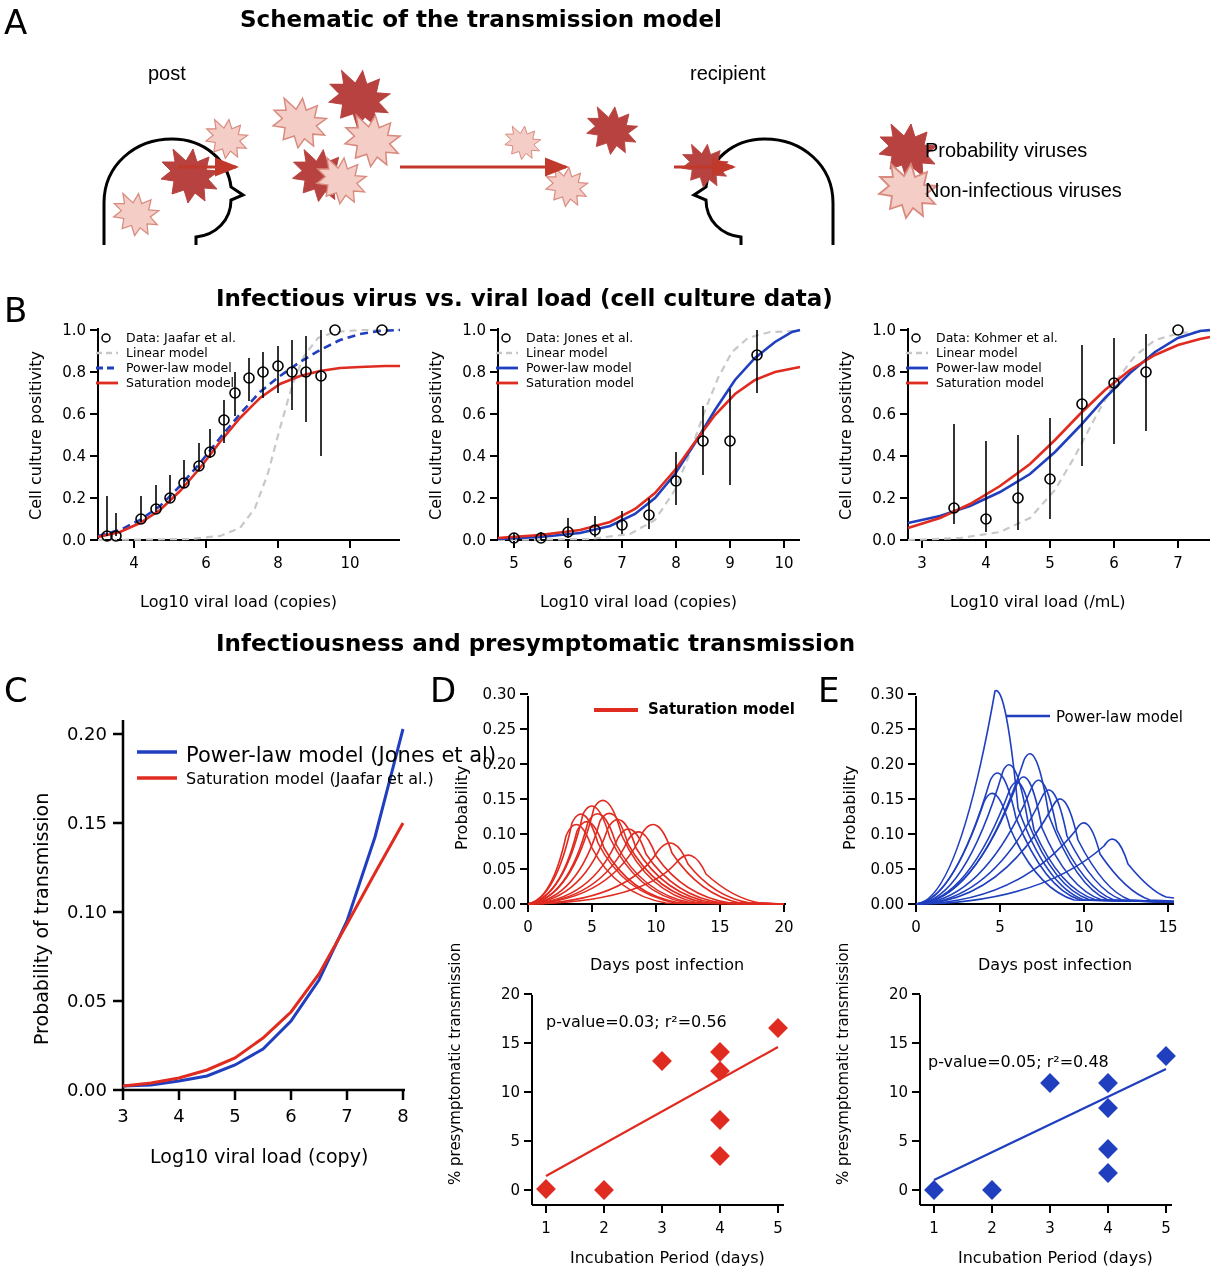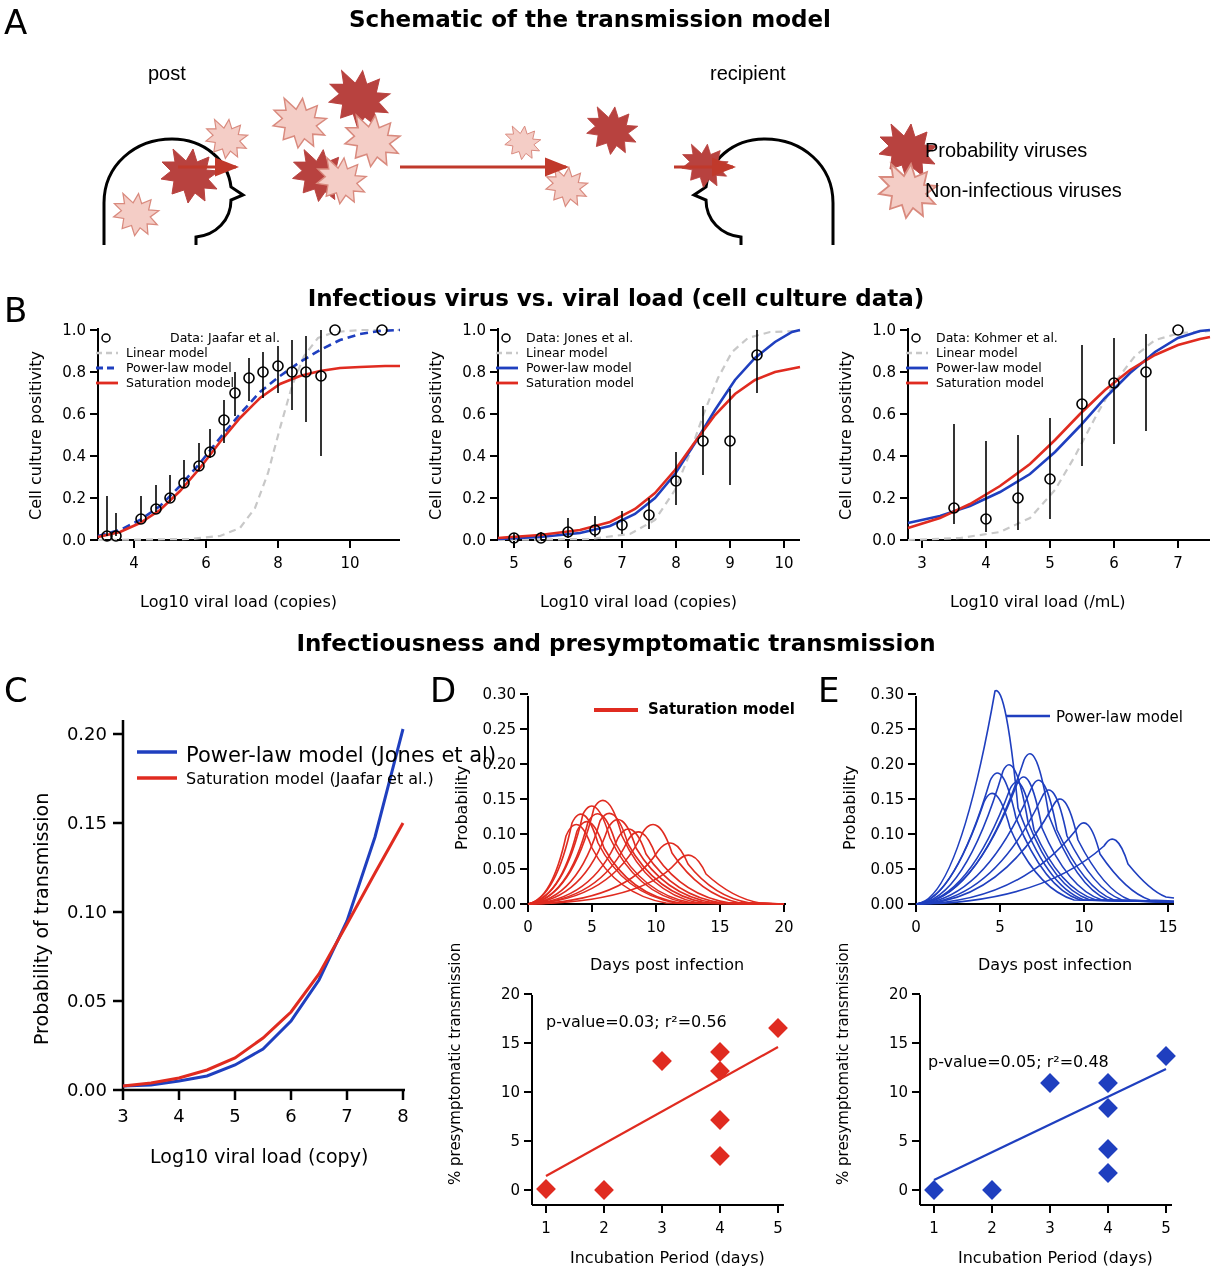--- a/index.html
+++ b/index.html
@@ -2,37 +2,37 @@
 <html><head>
 <meta charset="utf-8">
 <style>
   html,body{margin:0;padding:0;}
   body{
     width:1232px;height:1279px;background:#ffffff;
     font-family:"Liberation Sans", sans-serif;color:#000;
     position:relative;overflow:hidden;
   }
   .panel-letter{position:absolute;font-size:34px;font-weight:400;font-family:"DejaVu Sans",sans-serif;}
-  .section-title{position:absolute;text-align:center;font-weight:bold;font-size:23px;font-family:"DejaVu Sans",sans-serif;}
+  .section-title{position:absolute;text-align:left;font-weight:bold;font-size:23px;font-family:"DejaVu Sans",sans-serif;}
   .lbl{position:absolute;font-size:20px;}
   .axis-label{position:absolute;font-size:16px;font-family:"DejaVu Sans",sans-serif;}
   .legend-text{position:absolute;font-size:12.5px;font-family:"DejaVu Sans",sans-serif;}
   .vert{transform-origin:0 0;}
   svg{display:block;overflow:visible;}
   .plot{position:absolute;}
   .statline{position:absolute;font-size:16px;font-family:"DejaVu Sans",sans-serif;}
 </style>
 </head>
 <body>
 
 <div class="panel-letter" style="left:4px;top:2px;">A</div>
 <div class="section-title" style="left:240px;top:6px;width:700px;">Schematic of the transmission model</div>
 
 <div class="lbl" style="left:148px;top:62px;">post</div>
-<div class="lbl" style="left:710px;top:62px;text-align:right;">recipient</div>
+<div class="lbl" style="left:690px;top:62px;text-align:right;">recipient</div>
 
 <svg class="plot" style="left:0px;top:95px;" width="1232" height="160">
   <defs>
     <marker id="arrowRed" markerWidth="9" markerHeight="9" refX="7" refY="3.2" orient="auto">
       <path d="M0,0 L8,3.2 L0,6.4 z" fill="#c0392b"></path>
     </marker>
   </defs>
 
   <path d="M104,150 L104,108 C104,70 135,44 172,44 C205,44 228,66 231,92 L243,100 L231,105 C231,125 216,140 196,142 L196,150" fill="none" stroke="#000" stroke-width="3"></path>
 
@@ -148,21 +148,21 @@
     <circle cx="342" cy="12" r="5"></circle>
   </g>
 
   <g>
     <circle cx="66" cy="20" r="4" fill="none" stroke="#000" stroke-width="1.5"></circle>
     <line x1="56" y1="35" x2="78" y2="35" stroke="#c8c8c8" stroke-width="2.4" stroke-dasharray="6,4"></line>
     <line x1="56" y1="50" x2="78" y2="50" stroke="#1f3fbf" stroke-width="2.8" stroke-dasharray="7,4"></line>
     <line x1="56" y1="65" x2="78" y2="65" stroke="#e02b20" stroke-width="2.8"></line>
   </g>
 </svg>
-<div class="legend-text" style="left:126px;top:330px;margin-left:44px;">Data: Jaafar et al.</div>
+<div class="legend-text" style="left:126px;top:330px;">Data: Jaafar et al.</div>
 <div class="legend-text" style="left:126px;top:345px;">Linear model</div>
 <div class="legend-text" style="left:126px;top:360px;">Power-law model</div>
 <div class="legend-text" style="left:126px;top:375px;">Saturation model</div>
 
 <div class="axis-label vert" style="left:426px;top:520px;transform:rotate(-90deg);white-space:nowrap;">Cell culture positivity</div>
 <div class="axis-label" style="left:540px;top:592px;">Log10 viral load (copies)</div>
 <svg class="plot" style="left:440px;top:318px;" width="370" height="260">
   <line x1="58" y1="10" x2="58" y2="222" stroke="#000" stroke-width="2"></line>
   <line x1="58" y1="222" x2="360" y2="222" stroke="#000" stroke-width="2"></line>
   <g font-size="15" font-family="DejaVu Sans, sans-serif" text-anchor="end">

